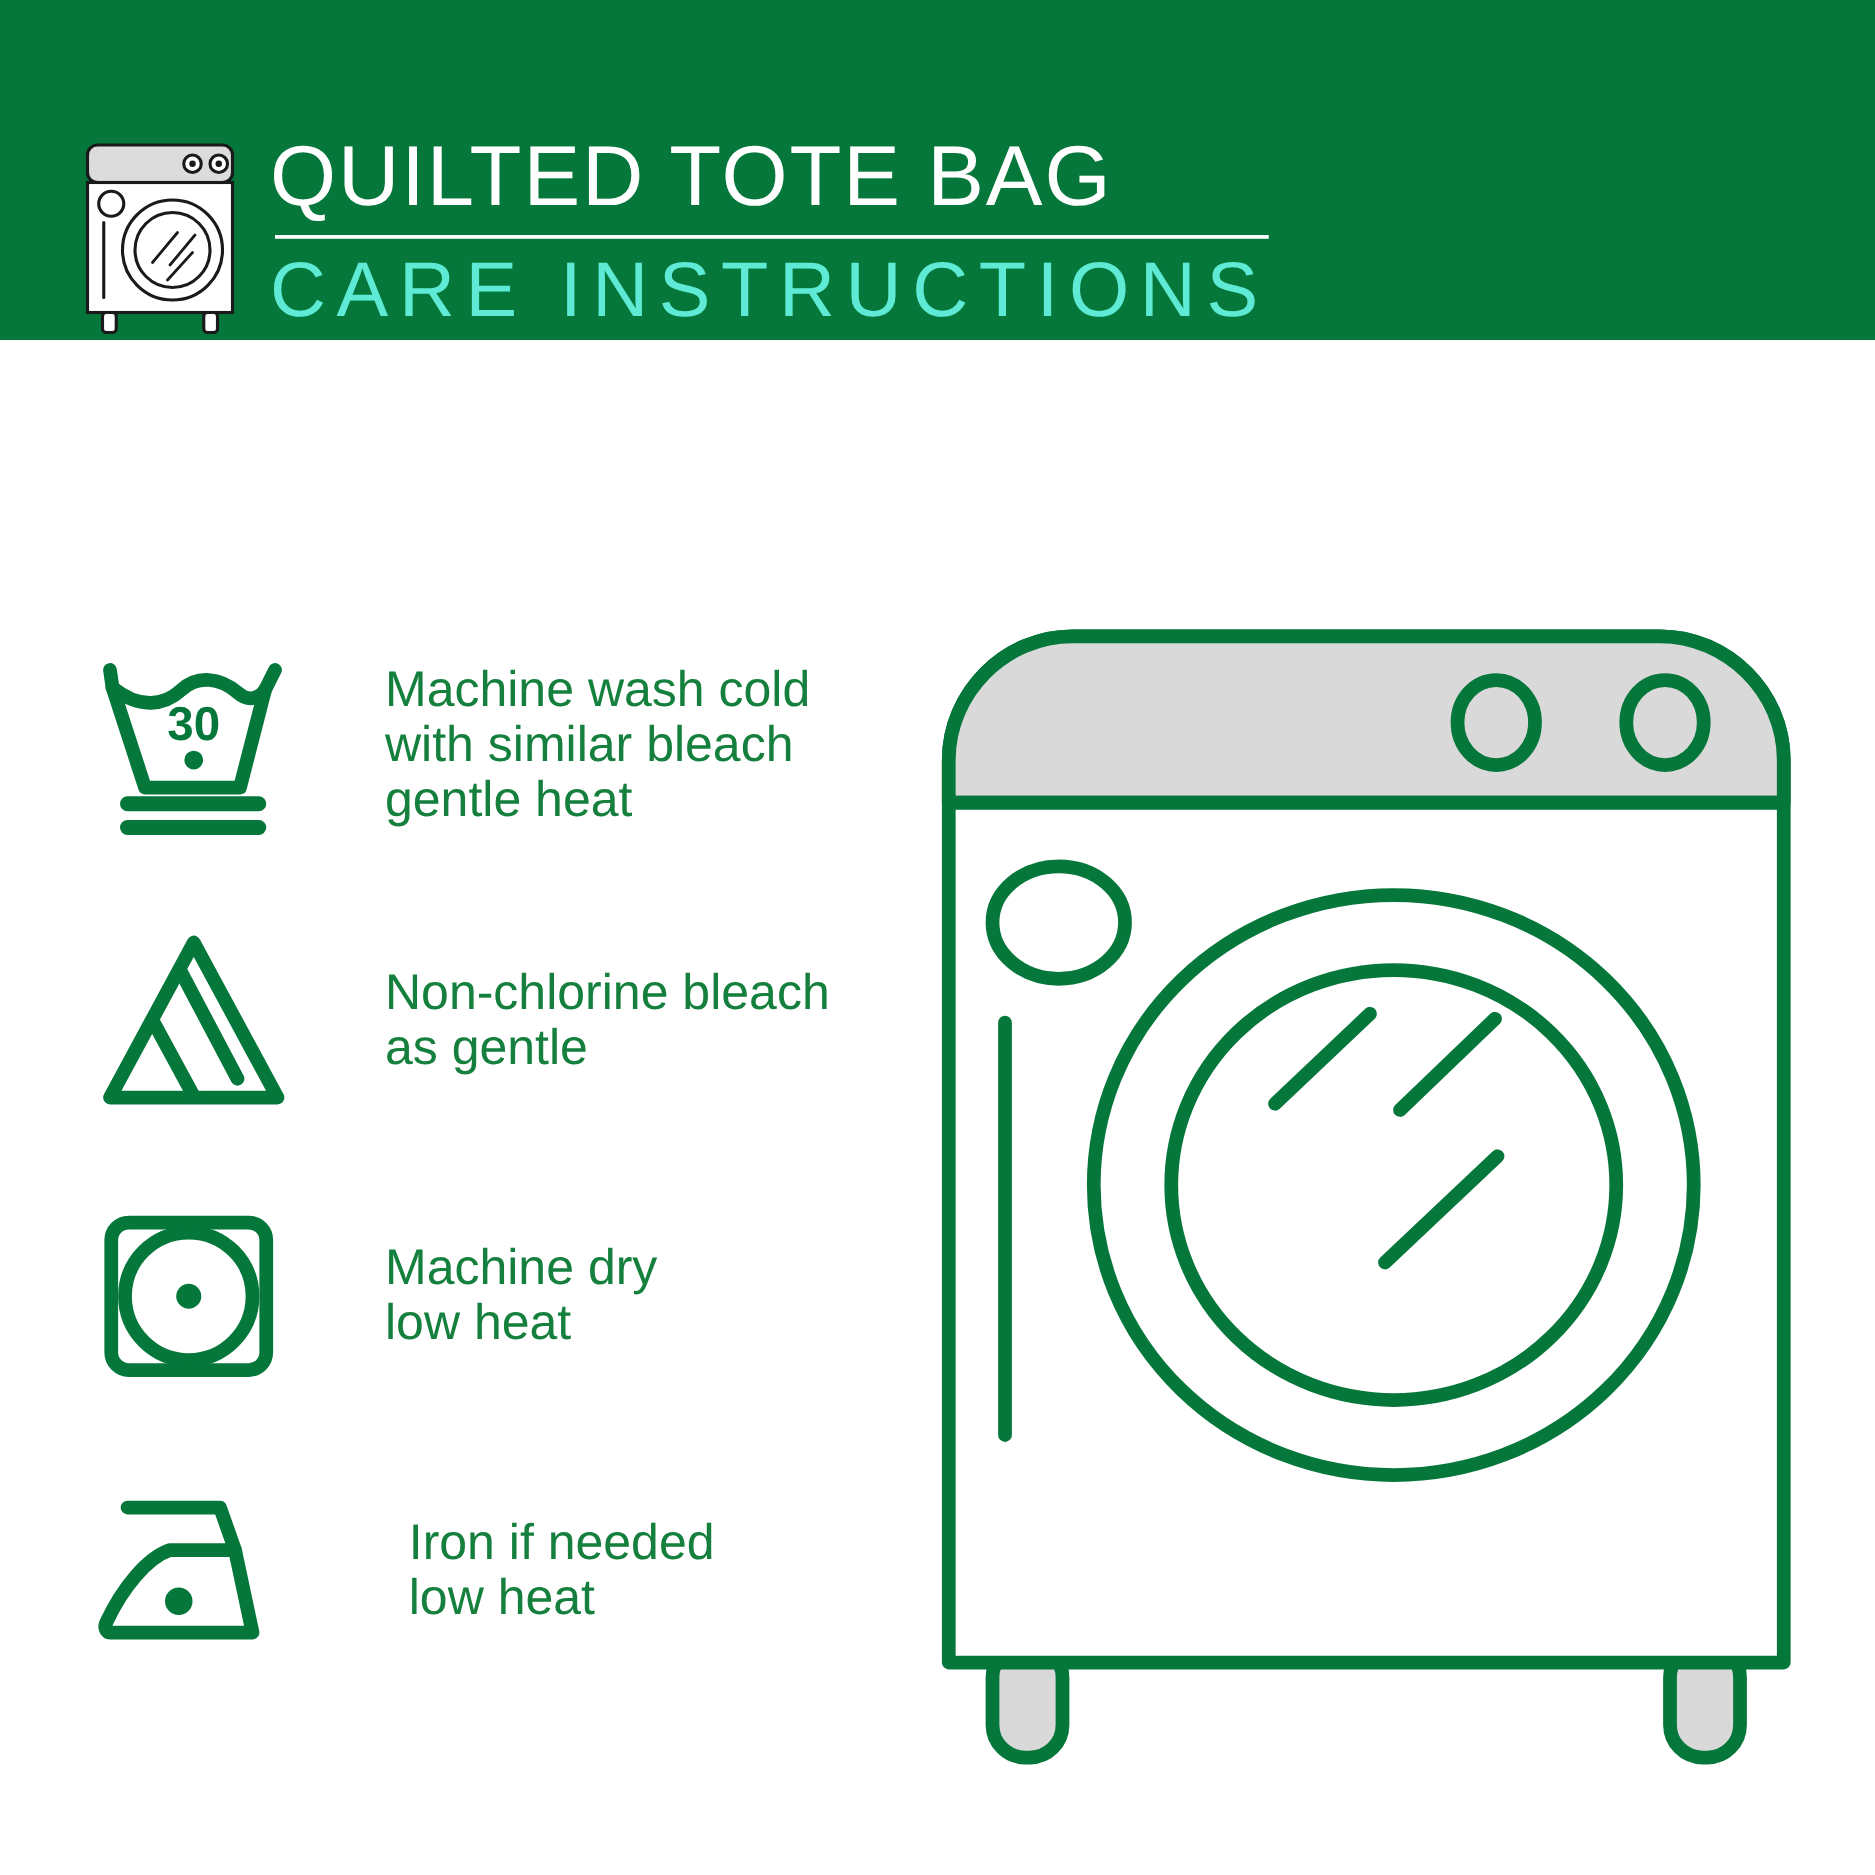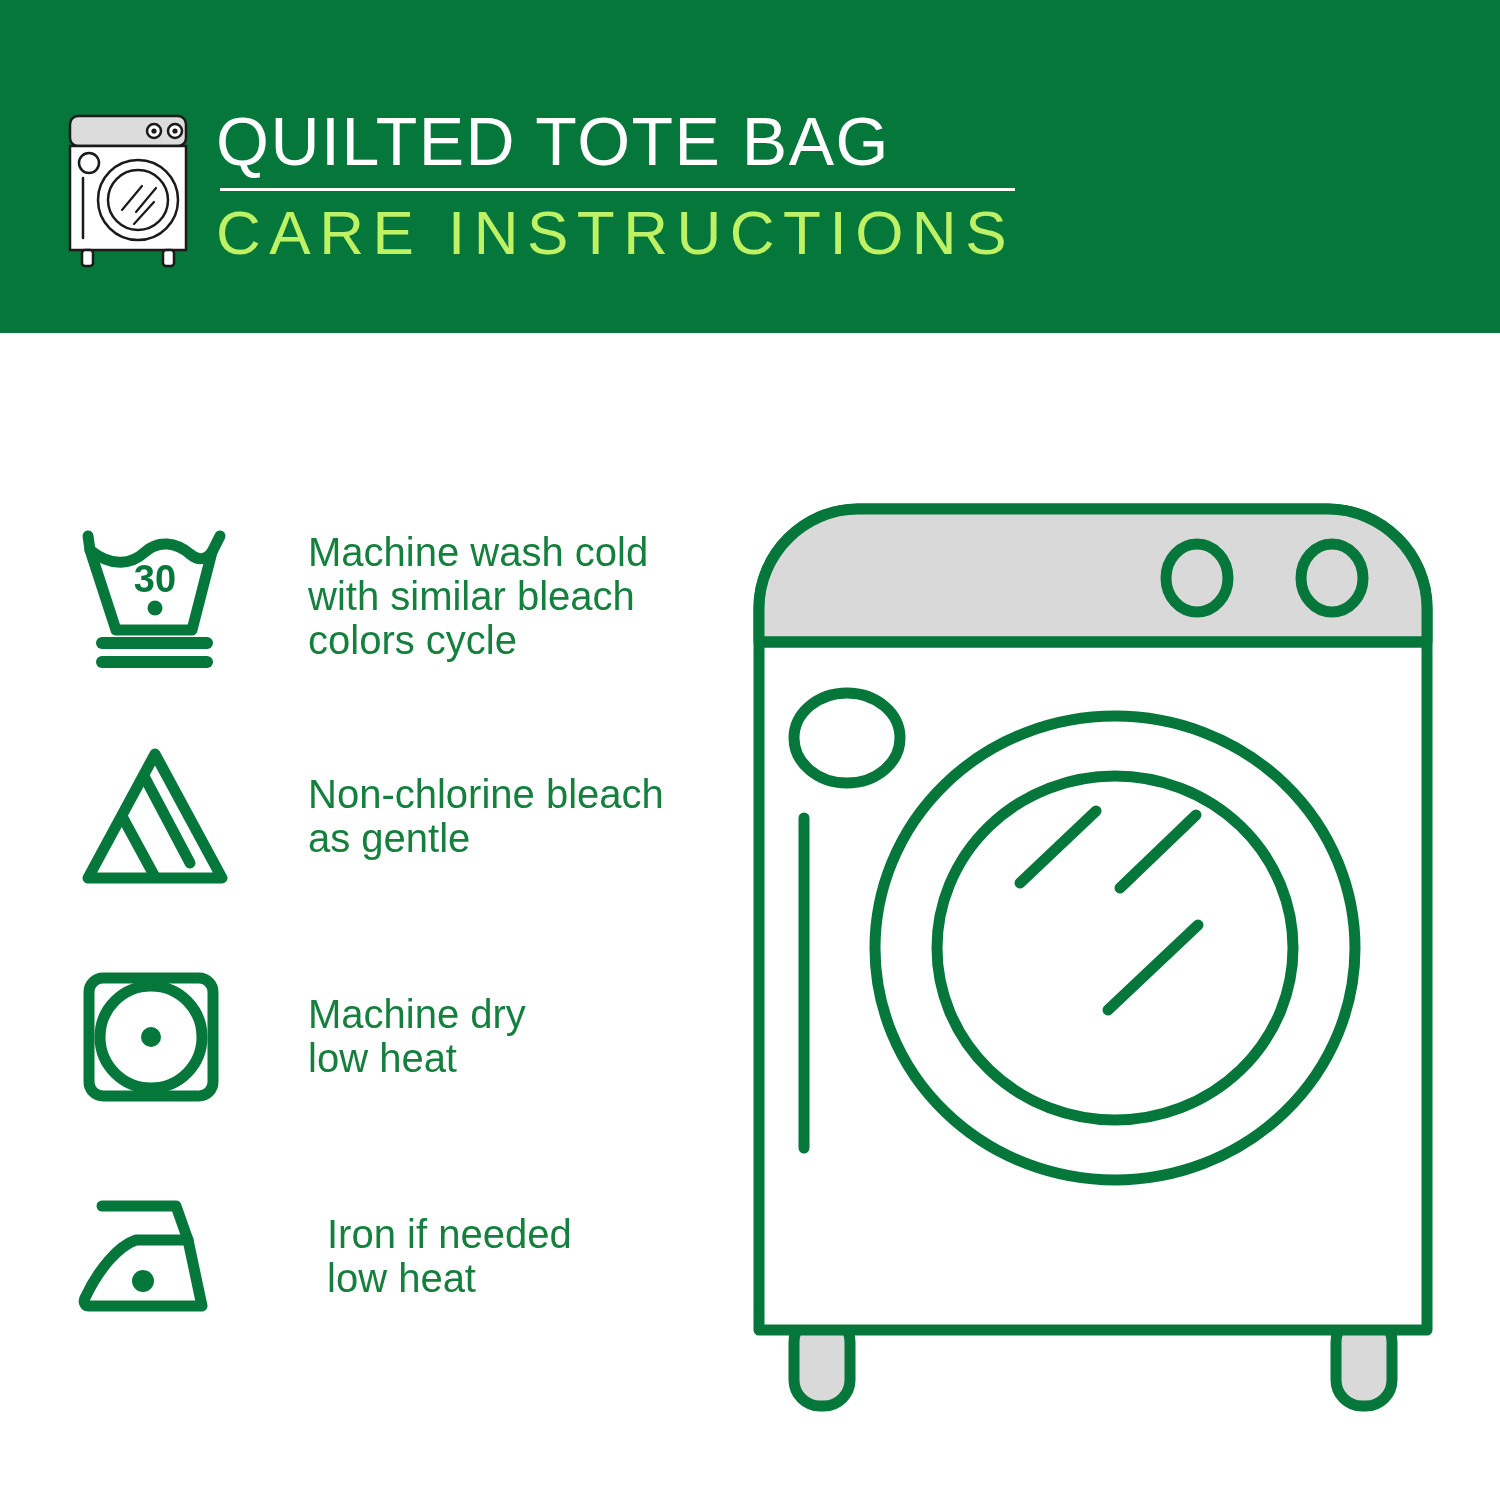--- a/index.html
+++ b/index.html
@@ -14,21 +14,21 @@
     overflow: hidden;
     position: relative;
   }
 
   
   .header {
     position: absolute;
     left: 0;
     top: 0;
     width: 1500px;
-    height: 333px;
+    height: 272px;
     background: #05773B;
     box-sizing: border-box;
   }
   .header-inner {
     position: absolute;
     left: 62px;
     top: 104px;
     display: flex;
     align-items: flex-start;
   }
@@ -52,21 +52,21 @@
     white-space: nowrap;
     font-family: "Liberation Sans", sans-serif;
   }
   .title-rule {
     height: 3px;
     background: #ffffff;
     width: 795px;
     margin: 10px 0 8px 4px;
   }
   .title-sub {
-    color: #bef264;
+    color: #5eead4;
     font-size: 62px;
     line-height: 68px;
     font-weight: 400;
     letter-spacing: 8.5px;
     white-space: nowrap;
     font-family: "Liberation Sans", sans-serif;
     text-align: center;
   }
 
   
@@ -175,21 +175,21 @@
         </g>
 
         <text x="83" y="72" text-anchor="middle" font-family="Liberation Sans, sans-serif" font-size="38" font-weight="700" fill="#05773B">30</text>
 
         <circle cx="83" cy="88" r="7.5" fill="#05773B"></circle>
       </svg>
     </div>
     <div class="care-text">
       <span class="ln">Machine wash cold</span>
       <span class="ln">with similar bleach</span>
-      <span class="ln">colors cycle</span>
+      <span class="ln">gentle heat</span>
     </div>
   </div>
 
   <div class="care-row row-bleach">
     <div class="care-symbol">
       <svg viewBox="0 0 170 152" width="170" height="152" aria-hidden="true">
         <g fill="none" stroke="#05773B" stroke-width="11" stroke-linecap="round" stroke-linejoin="round">
 
           <path d="M83 14 L150 138 L16 138 Z"></path>
 

